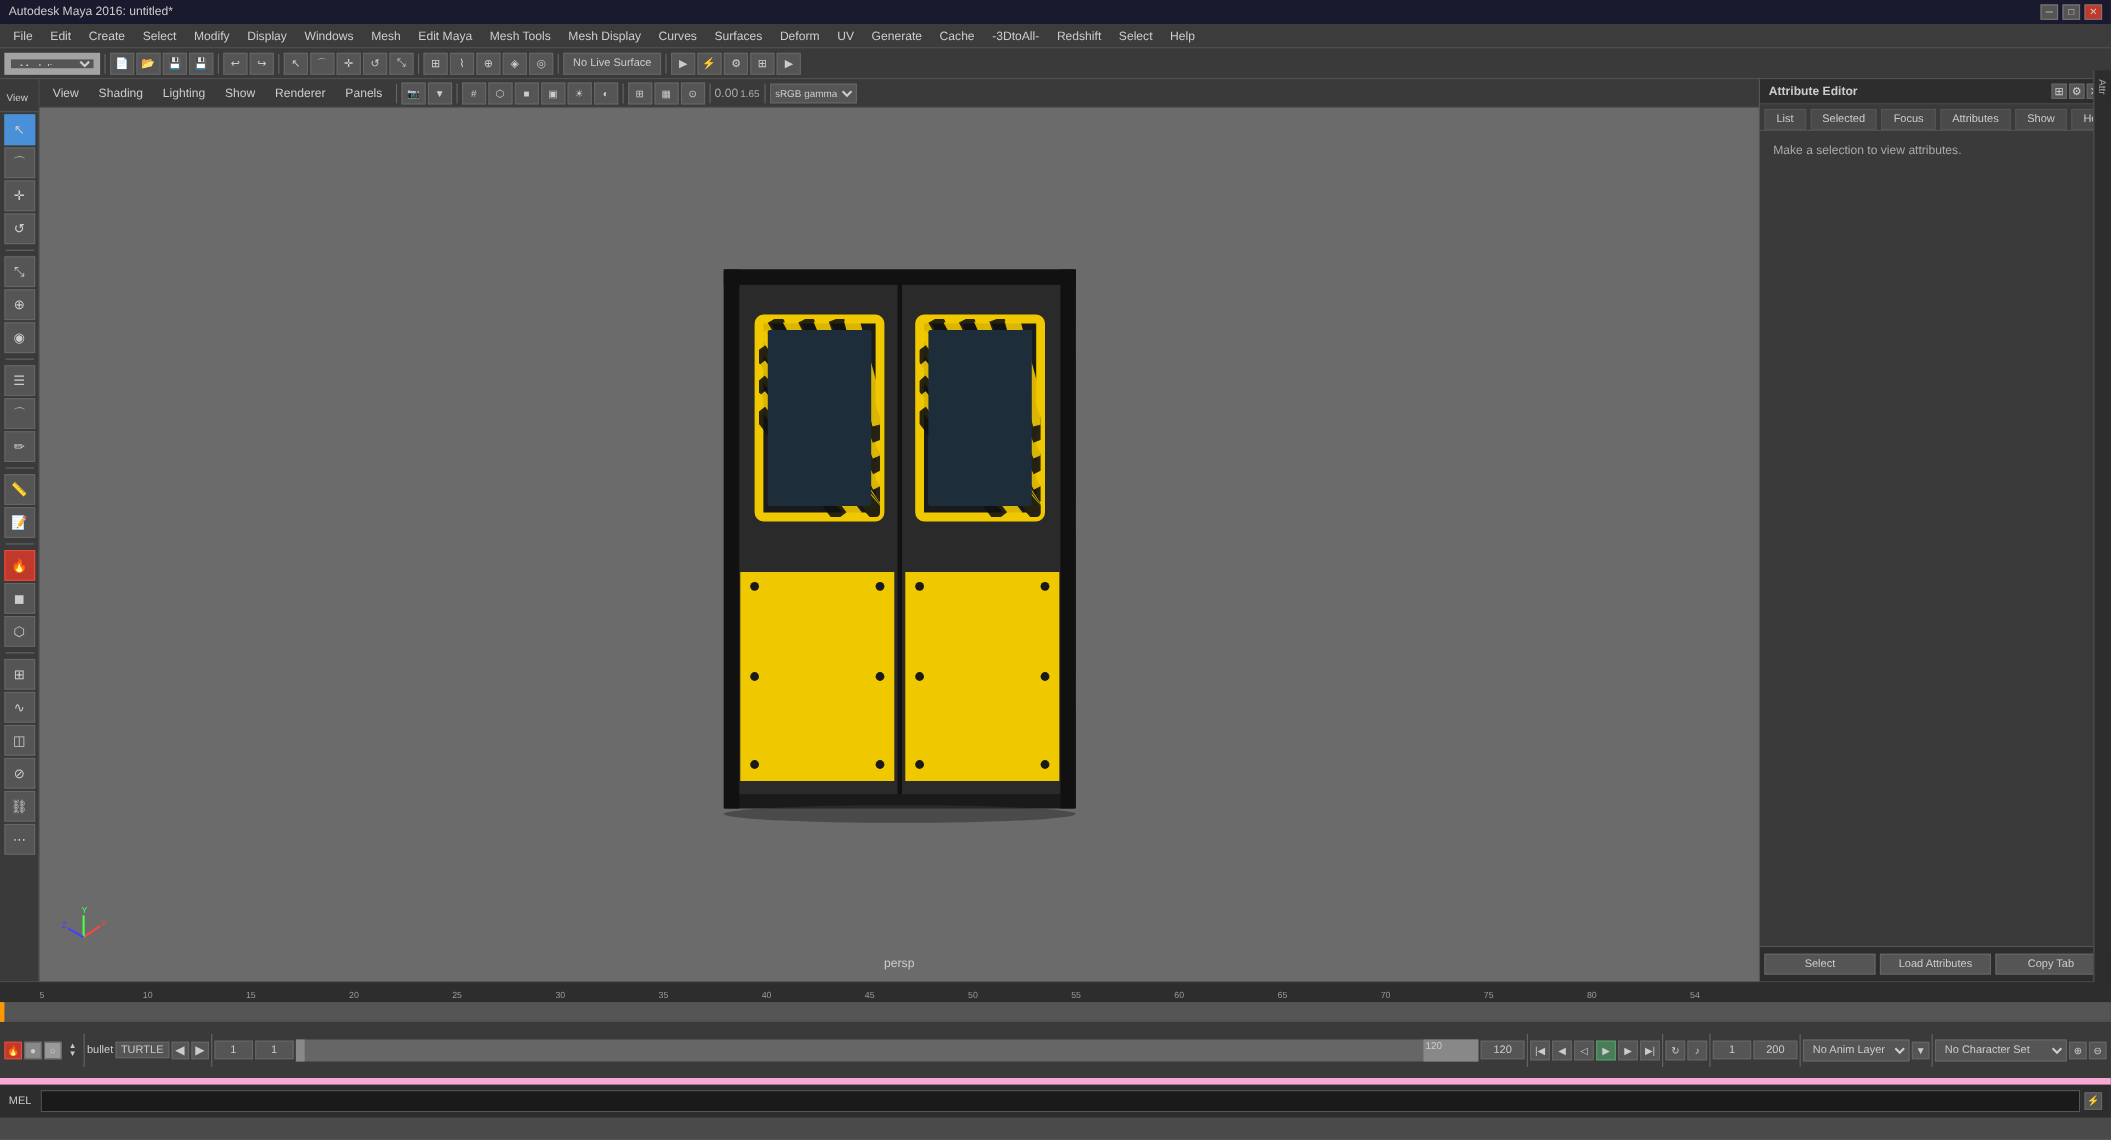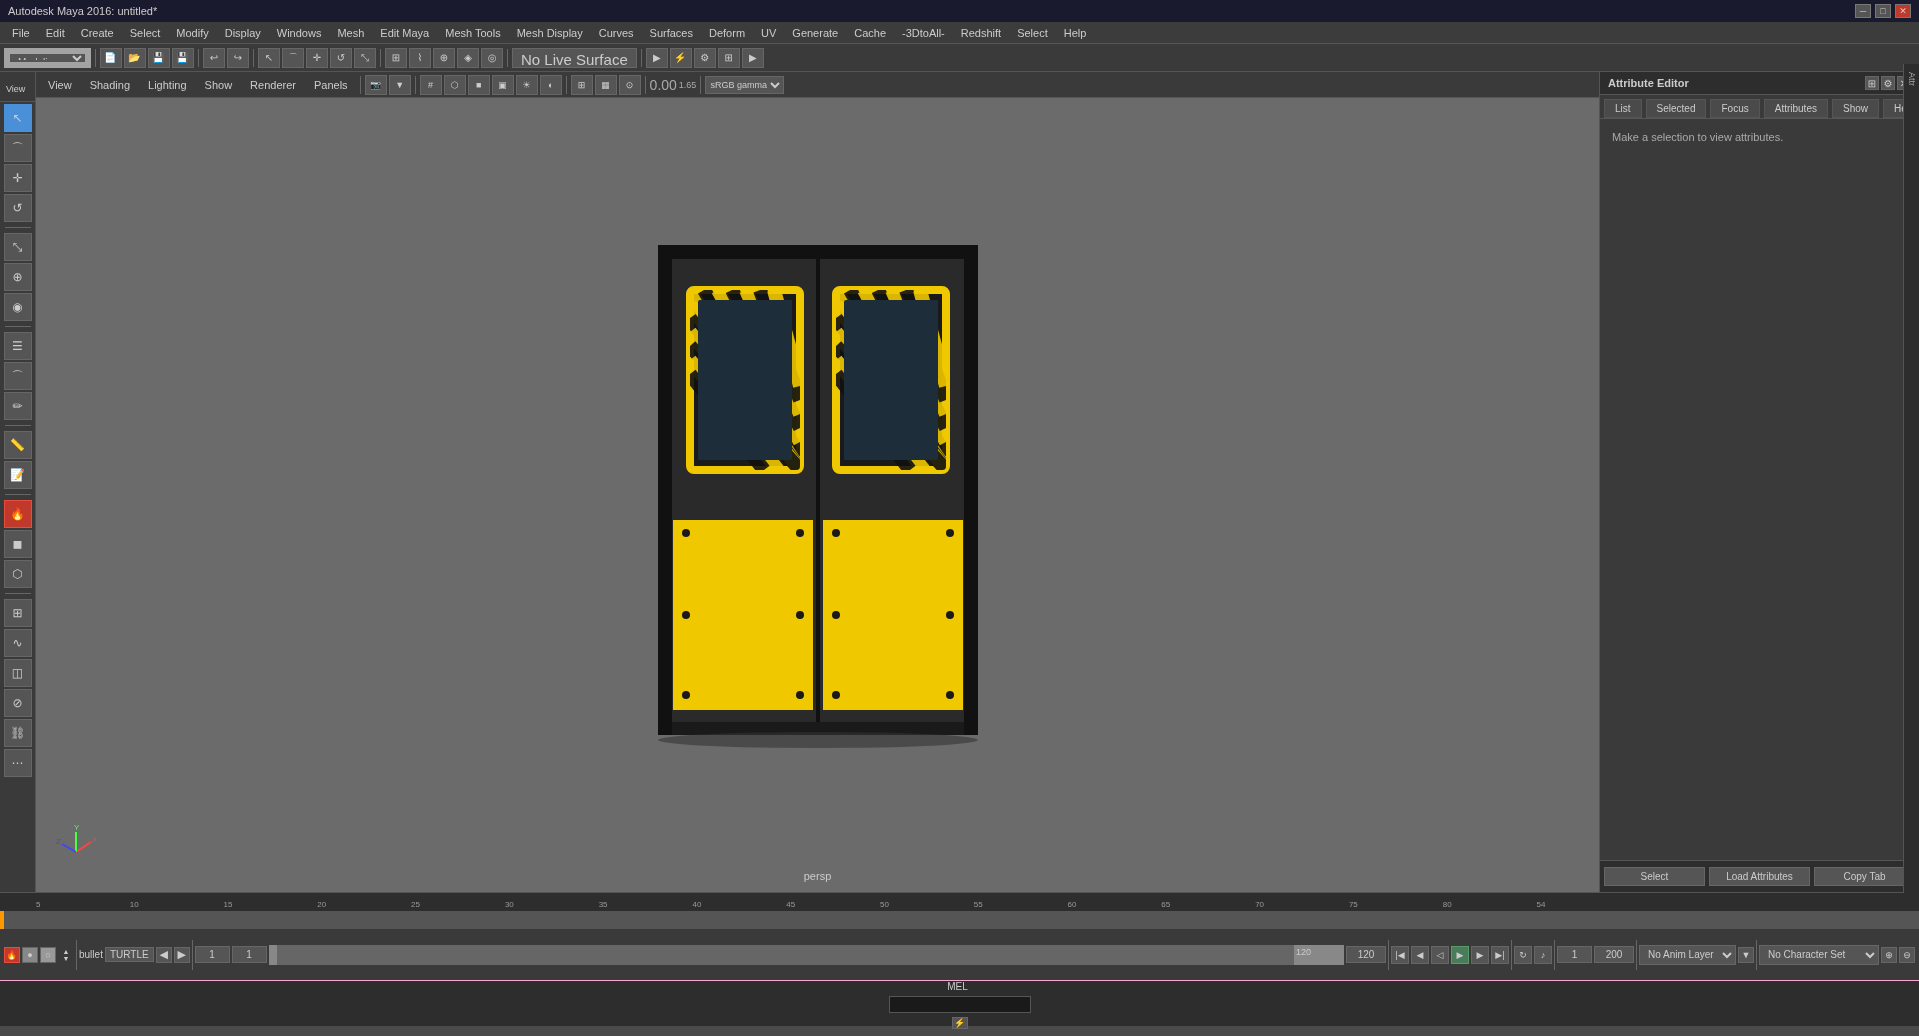--- a/index.html
+++ b/index.html
@@ -13,21 +13,21 @@
 
     
     #menubar { width: 100%; height: 22px; background: #3c3c3c; display: flex; align-items: center; padding: 0 4px; border-bottom: 1px solid #555; }
     .menu-item { padding: 2px 8px; color: #ccc; cursor: pointer; font-size: 11px; white-space: nowrap; }
 
     
     #toolbar1 { width: 100%; height: 28px; background: #3a3a3a; display: flex; align-items: center; padding: 0 4px; gap: 2px; border-bottom: 1px solid #555; }
     .toolbar-select { background: #555; border: 6px solid #a3a3a3; color: #ccc; padding: 2px 4px; font-size: 10px; height: 20px; }
     .tb-btn { width: 22px; height: 20px; background: #555; border: 1px solid #666; display: flex; align-items: center; justify-content: center; cursor: pointer; color: #ccc; font-size: 10px; }
     .tb-separator { width: 1px; height: 18px; background: #666; margin: 0 2px; }
-    .live-surface-btn { background: #555; border: 1px solid #666; color: #ccc; padding: 2px 8px; font-size: 15px; height: 20px; cursor: pointer; white-space: nowrap; }
+    .live-surface-btn { background: #555; border: 1px solid #666; color: #ccc; padding: 2px 8px; font-size: 10px; height: 20px; cursor: pointer; white-space: nowrap; }
     .menu-tab { padding: 2px 8px; color: #ccc; cursor: pointer; font-size: 11px; }
     .tb2-separator { width: 1px; height: 18px; background: #666; margin: 0 2px; }
 
     
     #left-toolbar { width: 36px; background: #3a3a3a; border-right: 1px solid #555; display: flex; flex-direction: column; align-items: center; padding: 4px 0; gap: 2px; }
     .lt-btn { width: 28px; height: 28px; background: #555; border: 1px solid #666; display: flex; align-items: center; justify-content: center; cursor: pointer; color: #ccc; font-size: 12px; }
     .lt-separator { width: 26px; height: 1px; background: #666; margin: 3px 0; }
     .lt-btn.active { background: #4a90d9; border-color: #4a90d9; }
 
     
@@ -50,21 +50,21 @@
     #attr-footer { padding: 6px 4px; display: flex; gap: 4px; border-top: 1px solid #555; background: #2d2d2d; }
     .attr-footer-btn { flex: 1; background: #555; border: 1px solid #666; color: #ccc; padding: 3px 6px; font-size: 10px; cursor: pointer; text-align: center; }
     .transport-input { width: 40px; background: #555; border: 1px solid #666; color: #ccc; padding: 2px 4px; font-size: 10px; text-align: center; }
     .transport-btn { width: 18px; height: 18px; background: #555; border: 1px solid #666; display: flex; align-items: center; justify-content: center; cursor: pointer; color: #ccc; font-size: 9px; }
     .mini-icon { width: 16px; height: 16px; background: #555; border: 1px solid #666; cursor: pointer; display: flex; align-items: center; justify-content: center; font-size: 9px; color: #ccc; }
 
     
     .bottom-select { background: #555; border: 1px solid #666; color: #ccc; padding: 2px 4px; font-size: 10px; height: 20px; }
 
     
-    #script-bar { width: 100%; height: 46px; background: #2d2d2d; border-top: 1px solid #f9a8d4; display: flex; align-items: center; padding: 0 8px; gap: 4px; flex-direction: column; }
+    #script-bar { width: 100%; height: 36px; background: #2d2d2d; border-top: 6px solid #f9a8d4; display: flex; align-items: center; padding: 0 8px; gap: 4px; }
     #script-input { flex: 1; background: #1a1a1a; border: 1px solid #555; color: #ccc; padding: 2px 6px; font-size: 10px; height: 20px; font-family: monospace; }
 
     
     .door-svg { width: 400px; height: 520px; }
   </style>
 </head>
 <body>
 
 <div id="titlebar">
   <span>Autodesk Maya 2016: untitled*</span>
@@ -192,21 +192,21 @@
       <div class="tb-btn" style="font-size:9px;">■</div>
       <div class="tb-btn" style="font-size:9px;">▣</div>
       <div class="tb-btn" style="font-size:9px;">☀</div>
       <div class="tb-btn" style="font-size:9px;">◐</div>
       <div class="tb2-separator"></div>
       <div class="tb-btn" style="font-size:9px;">⊞</div>
       <div class="tb-btn" style="font-size:9px;">▦</div>
       <div class="tb-btn" style="font-size:9px;">⊙</div>
       <div class="tb2-separator"></div>
       <div style="display:flex; align-items:center; gap:2px;">
-        <span style="font-size:14px; color:#aaa;">0.00</span>
+        <span style="font-size:11px; color:#aaa;">0.00</span>
         <span style="font-size:9px; color:#aaa;">1.65</span>
       </div>
       <div class="tb2-separator"></div>
       <select style="background:#555; border:1px solid #666; color:#ccc; font-size:9px; height:18px;">
         <option>sRGB gamma</option>
       </select>
     </div>
 
     <div id="viewport">
 

